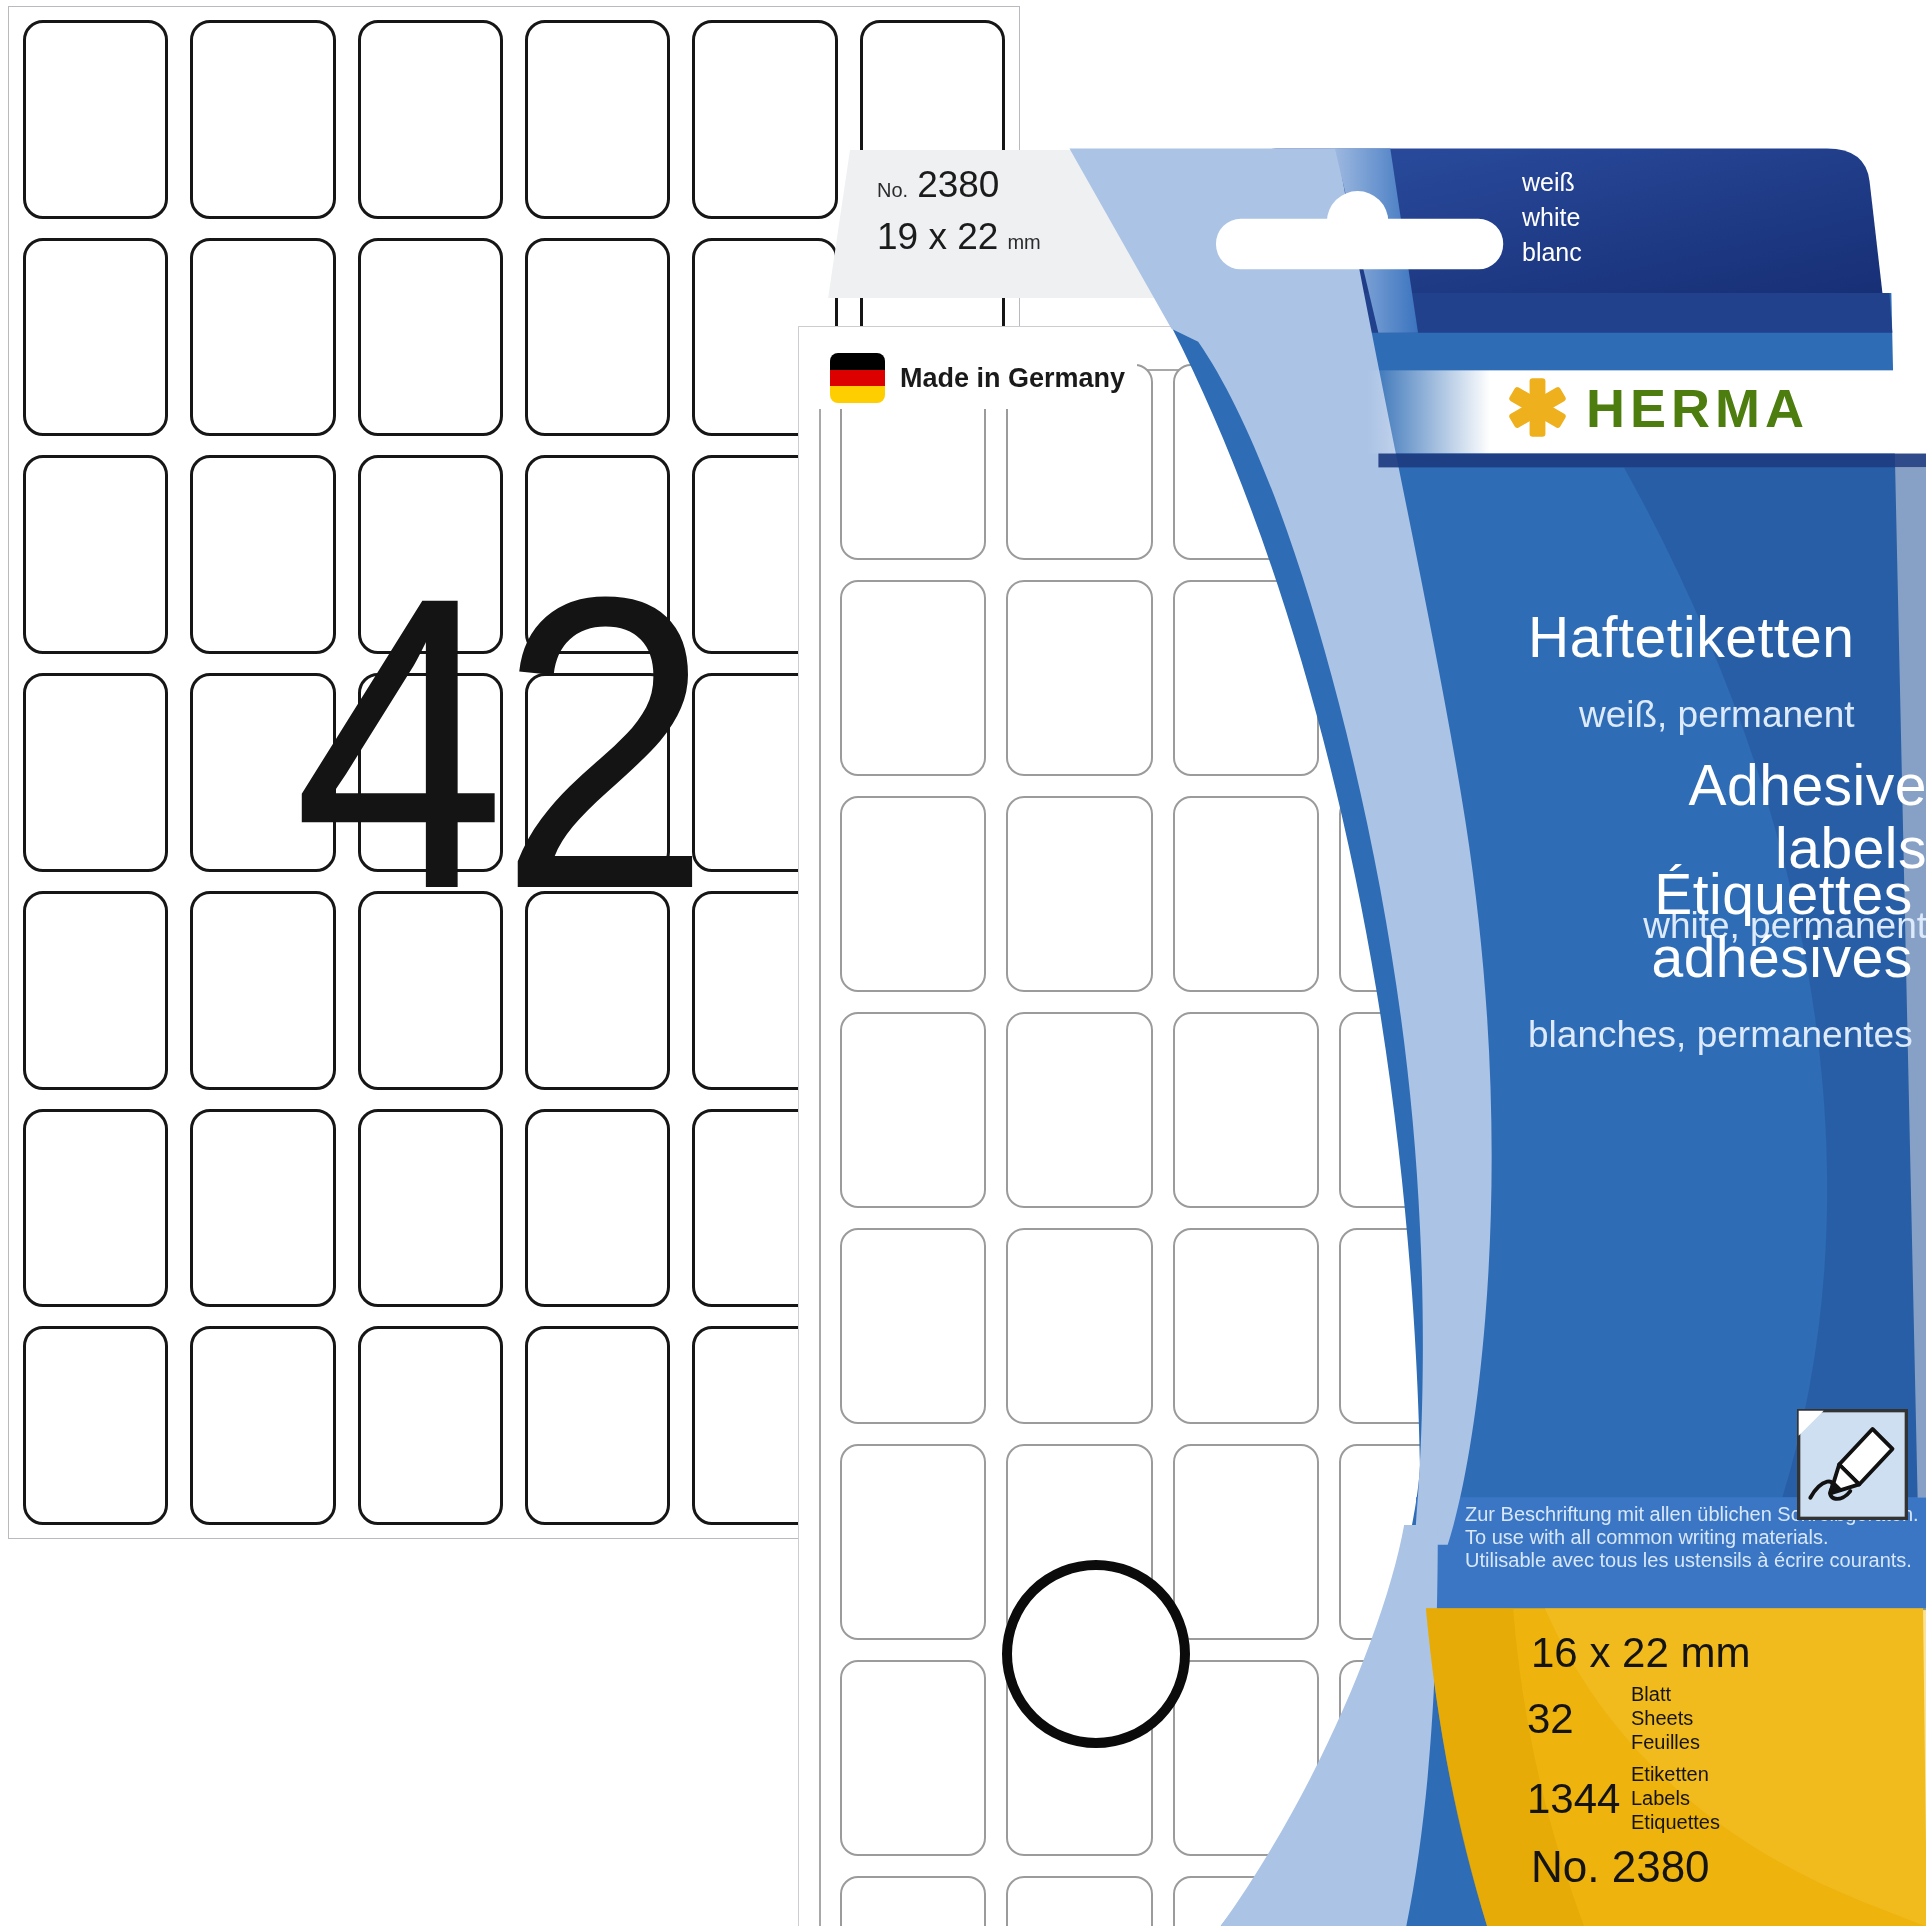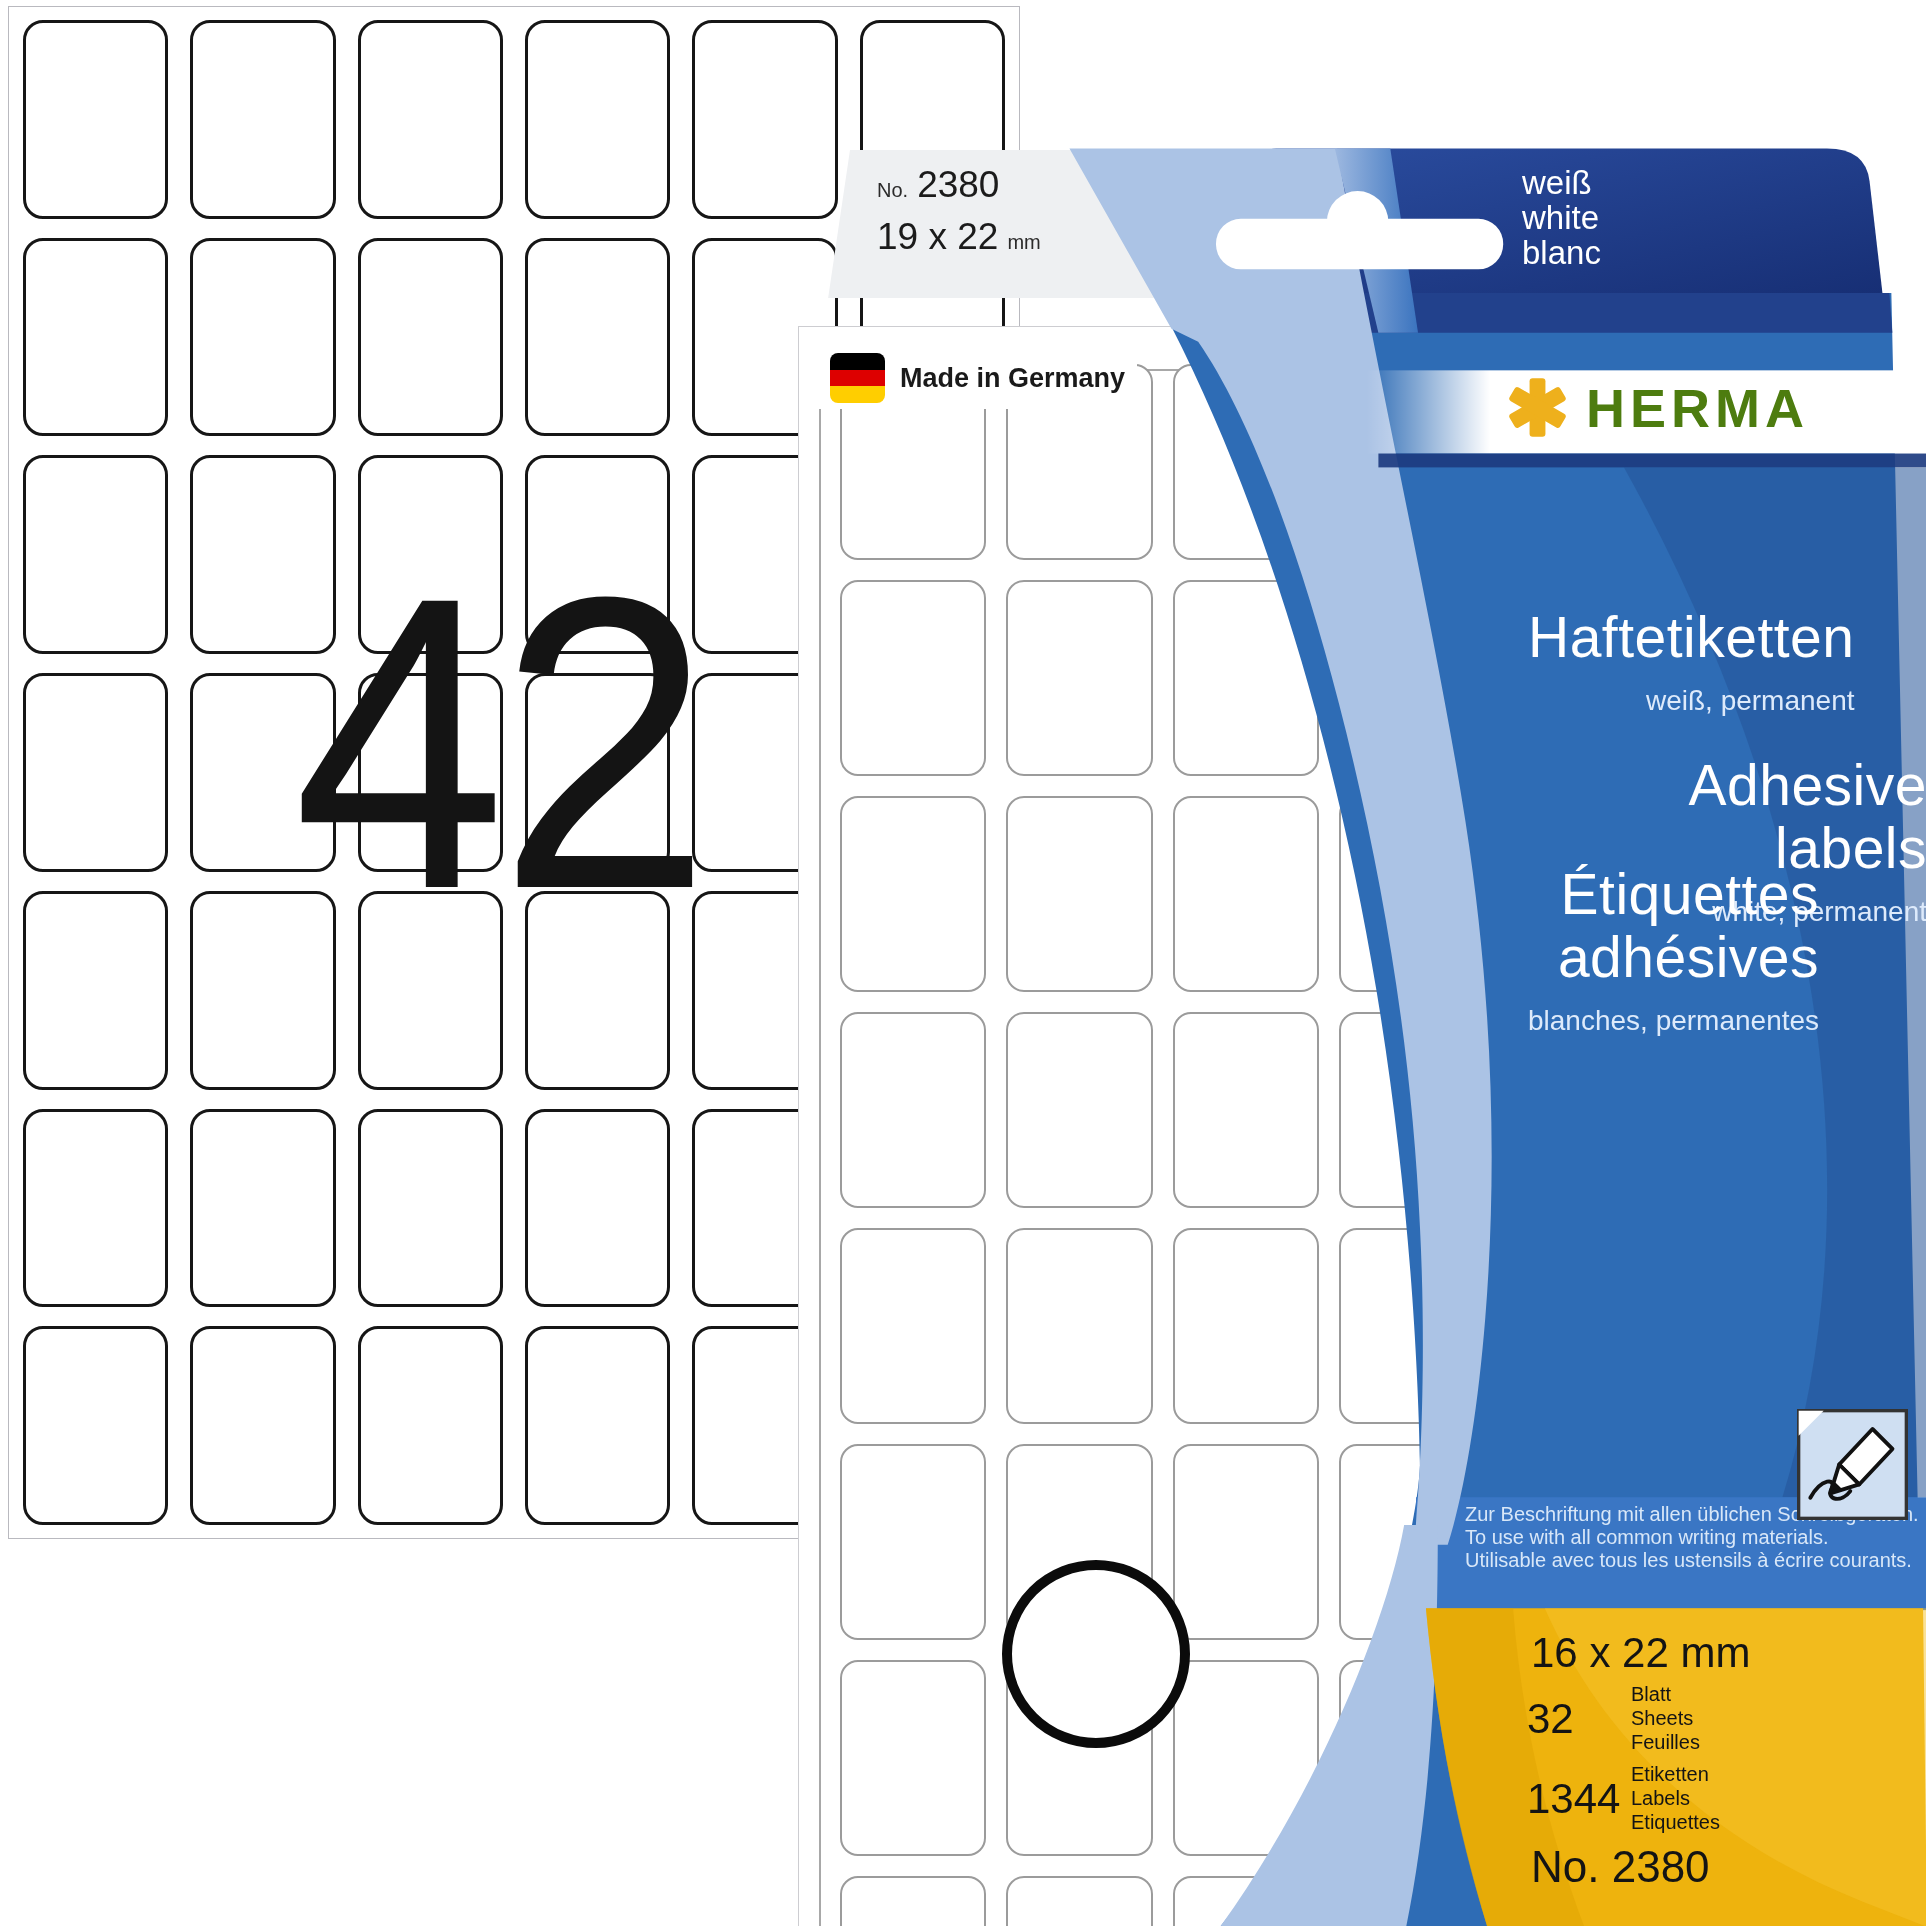--- a/index.html
+++ b/index.html
@@ -46,26 +46,26 @@
 
   
   #holecircle{left:1002px;top:1560px;width:188px;height:188px;border:10px solid #0b0b0b;
               border-radius:50%;background:#fff;box-sizing:border-box;z-index:6;}
 
   
   #art{left:0;top:0;width:1927px;height:1927px;z-index:5;pointer-events:none;}
 
   
   .z6{z-index:6;}
-  #hangtxt{left:1522px;top:165px;color:#fff;font-size:33px;line-height:35px;}
+  #hangtxt{left:1522px;top:165px;color:#fff;font-size:25px;line-height:35px;}
   #logo{left:1507px;top:376px;display:flex;align-items:center;gap:18px;height:63px;}
   #logo .word{font-size:54px;font-weight:bold;color:#4d7c0f;letter-spacing:5px;}
   .desc{left:1528px;color:#fff;text-align:right;}
   .desc .t{font-size:57px;line-height:63px;letter-spacing:0.5px;}
-  .desc .s{font-size:28px;margin-top:16px;color:#ddeafb;}
+  .desc .s{font-size:37px;margin-top:25px;color:#ddeafb;}
   #usage{left:1465px;top:1503px;color:#d8e7f8;font-size:20px;line-height:23px;}
   .ytext{color:#141414;}
   #spec-size{left:1531px;top:1629px;font-size:42px;}
   #spec-sheets-v{left:1527px;top:1695px;font-size:42px;}
   #spec-sheets-l{left:1631px;top:1682px;font-size:20px;line-height:24px;}
   #spec-labels-v{left:1527px;top:1775px;font-size:42px;}
   #spec-labels-l{left:1631px;top:1762px;font-size:20px;line-height:24px;}
   #spec-ref{left:1531px;top:1842px;font-size:44px;}
 
   #pencilicon{left:1797px;top:1409px;width:111px;height:111px;}

